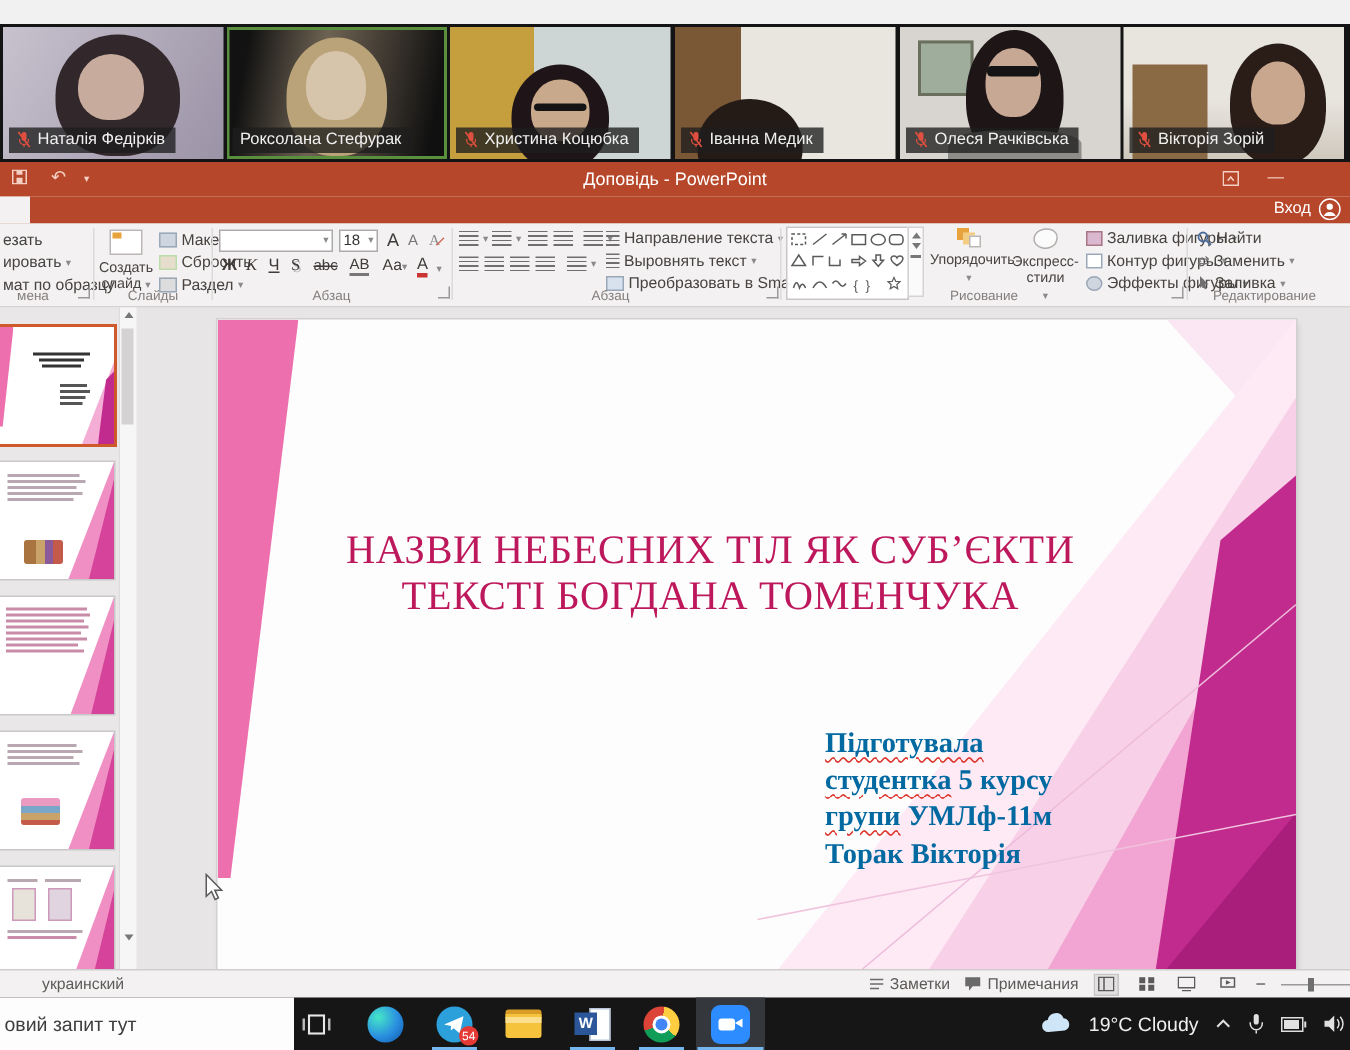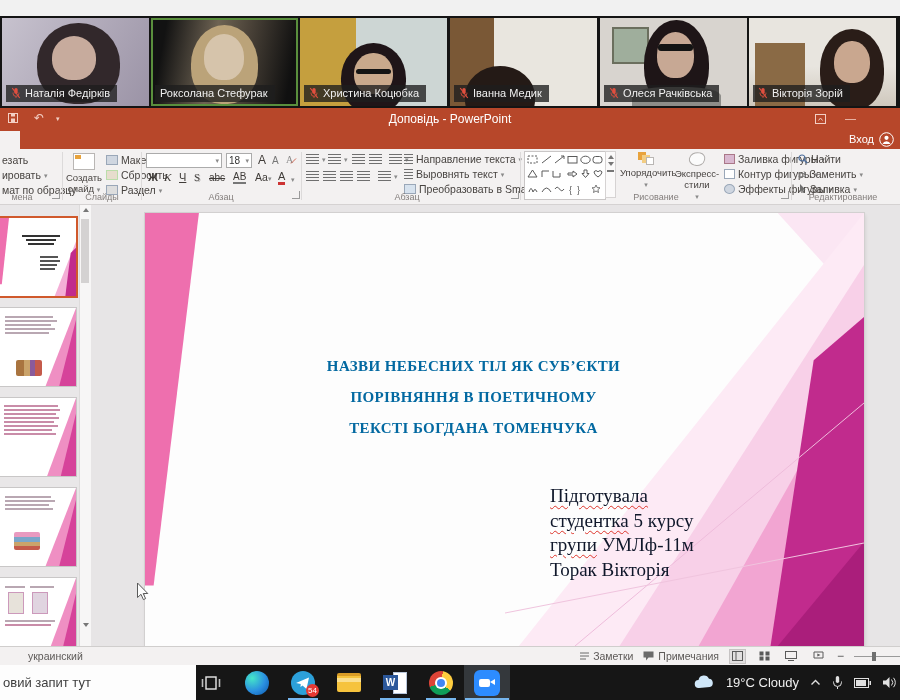--- a/index.html
+++ b/index.html
@@ -63,24 +63,24 @@
   .thumb.sel{box-shadow:0 0 0 2px #d0592c;}
   .wedge{position:absolute;right:0;top:0;width:100%;height:100%;}
   .tbar{position:absolute;height:2px;background:#9a9a9a;}
   #thumb-scroll{position:absolute;left:79px;top:0;width:11px;height:441px;background:#f7f6f6;border-left:1px solid #dddbdb;}
   .scroll-thumb{position:absolute;left:1px;width:8px;background:#d4d2d2;}
 
   
   #slide{left:145px;top:213px;width:719px;height:433px;background:#fdfdfd;box-shadow:0 0 0 1px #d2d0d0,1px 2px 4px rgba(0,0,0,.12);overflow:hidden;}
   .facet{position:absolute;left:0;top:0;width:100%;height:100%;}
   #slide-title{position:absolute;left:30px;right:92px;top:138px;text-align:center;
-               font-family:"Liberation Serif","DejaVu Serif",serif;font-weight:bold;font-size:15px;line-height:31px;
-               color:#0369a1;letter-spacing:.4px;}
+               font-family:"Liberation Serif","DejaVu Serif",serif;font-weight:normal;font-size:27px;line-height:31px;
+               color:#be185d;letter-spacing:.4px;}
   #slide-sub{position:absolute;left:405px;top:271px;font-family:"Liberation Serif","DejaVu Serif",serif;
-             font-weight:normal;font-size:19px;line-height:24.5px;color:#0f172a;}
+             font-weight:bold;font-size:19px;line-height:24.5px;color:#0369a1;}
   .sp{text-decoration:underline wavy #dd352b;text-decoration-thickness:1px;text-underline-offset:3px;}
 
   
   #statusbar{left:0;top:646px;width:900px;height:19px;background:#f3f1f1;border-top:1px solid #d0cecd;box-sizing:border-box;
              font-size:10.5px;color:#5d5a58;}
   #sb-right{position:absolute;right:0;top:0;height:18px;display:flex;align-items:center;gap:10px;padding-right:0;}
   .vbtn{width:17px;height:15px;display:flex;align-items:center;justify-content:center;}
   .vbtn.on{background:#e2e0e0;box-shadow:inset 0 0 0 1px #c6c3c3;}
   #zoom-track{width:46px;height:1px;background:#9a9a9a;position:relative;}
   #zoom-handle{position:absolute;left:18px;top:-4px;width:4px;height:9px;background:#6f6f6f;}
@@ -512,21 +512,20 @@
     <div class="facet" style="clip-path:polygon(88% 100%,100% 76%,100% 100%);background:#aa1e7b;"></div>
     <svg class="facet" width="719" height="433">
       <line x1="430" y1="433" x2="719" y2="190" stroke="#eebcdb" stroke-width="1"></line>
       <line x1="360" y1="400" x2="719" y2="330" stroke="#f0c4de" stroke-width="1"></line>
     </svg>
 
     <div class="facet" style="clip-path:polygon(0 0,7.5% 0,1.2% 86%,0 86%);background:#ee6fae;"></div>
 
     <div id="slide-title">
       <div>НАЗВИ НЕБЕСНИХ ТІЛ ЯК СУБ’ЄКТИ</div>
-      <div>ПОРІВНЯННЯ В ПОЕТИЧНОМУ</div>
       <div>ТЕКСТІ БОГДАНА ТОМЕНЧУКА</div>
     </div>
 
     <div id="slide-sub">
       <div><span class="sp">Підготувала</span></div>
       <div><span class="sp">студентка</span><span> 5 курсу</span></div>
       <div><span class="sp">групи</span><span> УМЛф-11м</span></div>
       <div><span>Торак Вікторія</span></div>
     </div>
   </div>

